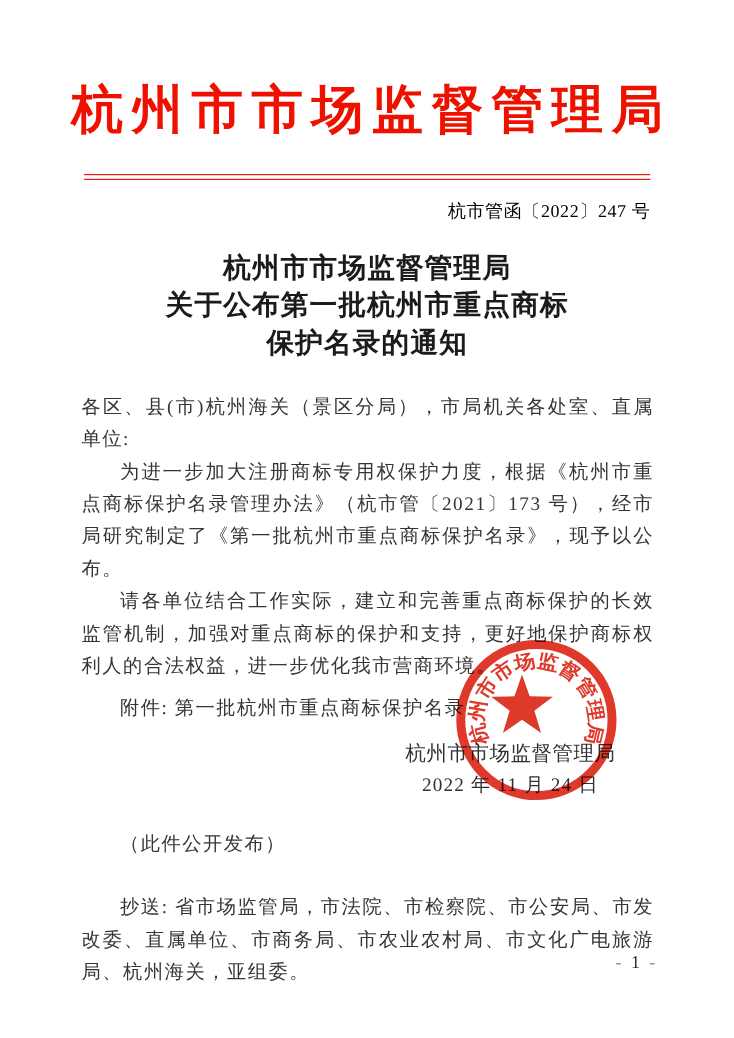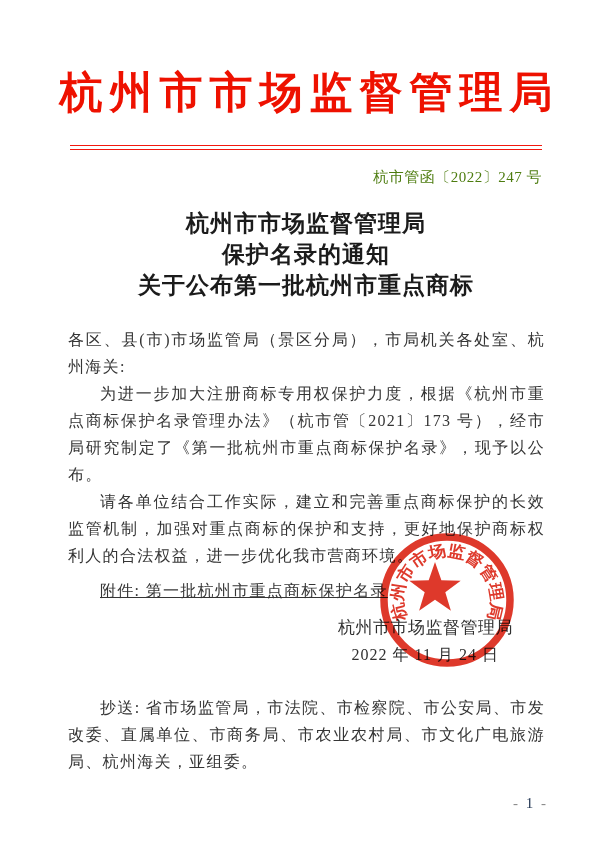--- a/index.html
+++ b/index.html
@@ -14,34 +14,34 @@
     margin-top:70px; text-align:center; white-space:nowrap;
     font-size:43px; font-weight:bold; color:#ee1100;
     letter-spacing:7px; line-height:1.05; text-indent:7px;
   }
   .red-rule {
     margin:30px 70px 0 70px; height:5px; box-sizing:border-box;
     border-top:1.7px solid #f2190f; border-bottom:1.7px solid #f2190f;
   }
   .doc-number {
     margin:17px 70px 0 68px; text-align:right;
-    font-size:15px; letter-spacing:0.5px; color:#4d7c0f; line-height:20px;
+    font-size:15px; letter-spacing:0.5px; color:#000000; line-height:20px;
   }
   .doc-title {
     margin-top:21px; text-align:center; font-weight:bold; color:#1b1b1b;
     font-size:23px; line-height:31px; letter-spacing:1px;
   }
   .body-col {
     margin:25px 67px 0 68px;
     font-size:16px; line-height:27px; letter-spacing:1.3px;
     text-align:justify; color:#353535;
   }
   .body-col p { margin:0; }
   .indent { text-indent:2em; }
-  .attachment { margin-top:8px !important; text-indent:2em;text-decoration:underline; }
+  .attachment { margin-top:8px !important; text-indent:2em; }
   .sig-block { margin-top:10px; line-height:27px; }
   .signer { text-align:right; padding-right:32px; font-size:17px; letter-spacing:0.5px; color:#303030; }
   .sign-date { text-align:right; padding-right:46px; font-size:16px; letter-spacing:1px; color:#303030; }
   .public-note { margin-top:22px !important; text-indent:2em; }
   .cc-line { margin-top:26px !important; text-indent:2em; }
   .seal {
     position:absolute; left:377px; top:530px; width:140px; height:140px;
     mix-blend-mode:multiply; opacity:0.93; pointer-events:none;
   }
   .page-num {
@@ -57,35 +57,36 @@
 <div class="page">
 
   <div class="letterhead">杭州市市场监督管理局</div>
 
   <div class="red-rule"></div>
 
   <div class="doc-number">杭市管函〔2022〕247 号</div>
 
   <div class="doc-title">
     <div>杭州市市场监督管理局</div>
+    <div>关于公布第一批杭州市重点商标</div>
     <div>保护名录的通知</div>
-    <div>关于公布第一批杭州市重点商标</div>
   </div>
 
   <div class="body-col">
-    <p>各区、县(市)市场监管局（景区分局），市局机关各处室、杭州海关:</p>
+    <p>各区、县(市)杭州海关（景区分局），市局机关各处室、直属单位:</p>
     <p class="indent">为进一步加大注册商标专用权保护力度，根据《杭州市重点商标保护名录管理办法》（杭市管〔2021〕173 号），经市局研究制定了《第一批杭州市重点商标保护名录》，现予以公布。</p>
     <p class="indent">请各单位结合工作实际，建立和完善重点商标保护的长效监管机制，加强对重点商标的保护和支持，更好地保护商标权利人的合法权益，进一步优化我市营商环境。</p>
     <p class="attachment">附件: 第一批杭州市重点商标保护名录</p>
 
     <div class="sig-block">
       <div class="signer">杭州市市场监督管理局</div>
       <div class="sign-date">2022 年 11 月 24 日</div>
     </div>
 
+    <p class="public-note">（此件公开发布）</p>
     <p class="cc-line">抄送: 省市场监管局，市法院、市检察院、市公安局、市发改委、直属单位、市商务局、市农业农村局、市文化广电旅游局、杭州海关，亚组委。</p>
   </div>
 
   <svg class="seal" viewBox="0 0 140 140" xmlns="http://www.w3.org/2000/svg">
     <defs>
       <path id="sealArc" d="M 30.1 88.6 A 44 44 0 1 1 109.9 88.6" fill="none"></path>
     </defs>
     <circle cx="70" cy="70" r="63" fill="none" stroke="#dc2a1b" stroke-width="7.5"></circle>
     <polygon fill="#dc2a1b" points="58,32 64.4,50.3 83.7,50.7 68.3,62.3 73.9,80.8 58,69.8 42.1,80.8 47.7,62.3 32.3,50.7 51.7,50.3"></polygon>
     <text font-size="16" font-weight="bold" fill="#dc2a1b" font-family="&quot;Liberation Serif&quot;,&quot;DejaVu Serif&quot;,serif">

